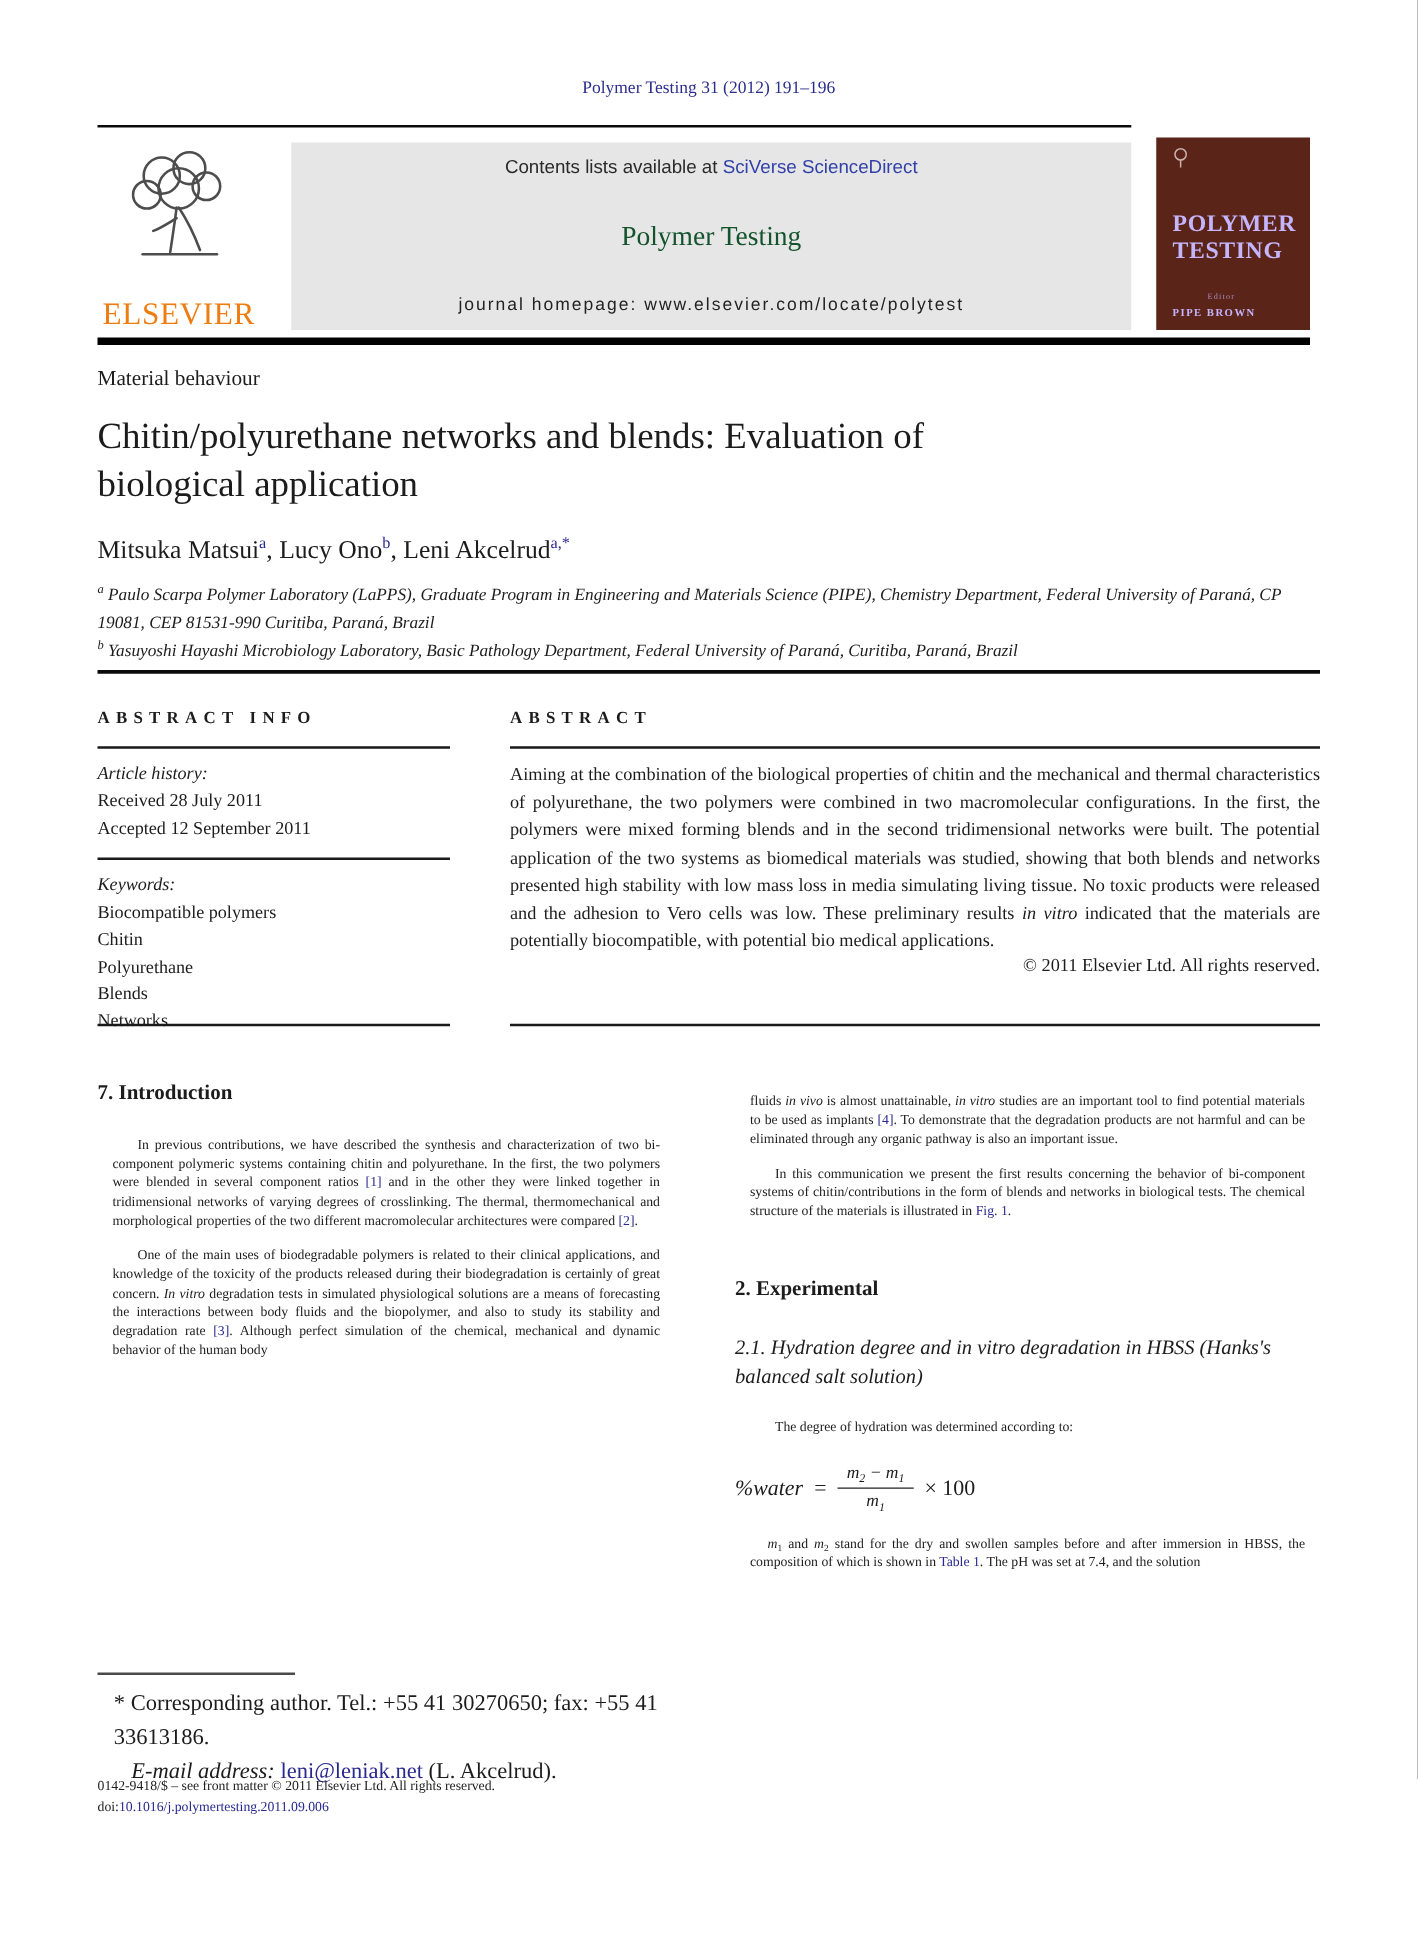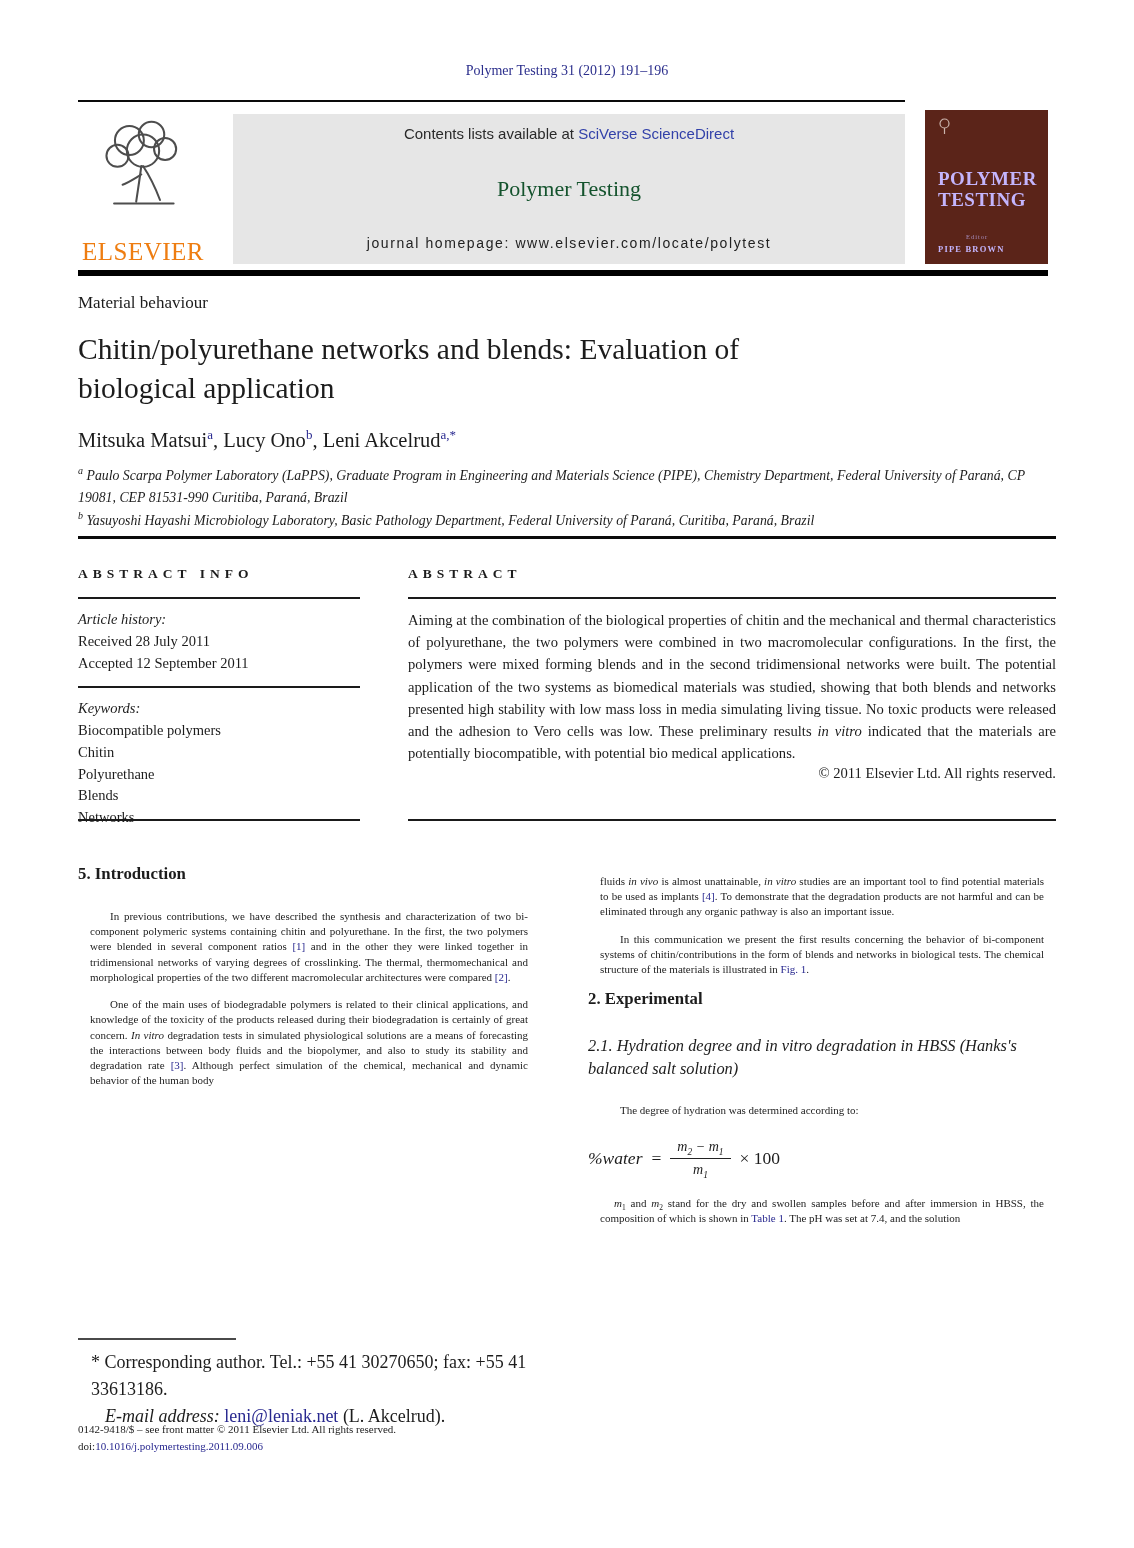--- a/index.html
+++ b/index.html
@@ -59,21 +59,21 @@
   #rule-abs-right{left:408px;top:819px;width:648px;height:2px;background:#1a1a1a;}
 
   
   #body-left{left:78px;top:862px;width:462px;}
   #body-right{left:588px;top:862px;width:468px;}
   .h-section{font-size:16.8px;font-weight:bold;margin:2px 0 25px;}
   .h-subsection{font-size:16.4px;font-style:italic;margin:26px 0 22px;line-height:1.4;}
   .bodyp{font-size:11px;line-height:1.385;text-align:justify;margin:12px;text-indent:20px;}
   .noindent{text-indent:0;}
   .smallindent{text-indent:14px;}
-  #exp-heading{margin-top:12px;}
+  #exp-heading{margin-top:44px;}
 
   
   #formula{display:flex;align-items:center;gap:9px;margin:20px 0 18px;font-size:17.5px;font-style:italic;}
   #formula .frac{display:inline-block;text-align:center;font-size:14px;}
   #formula .num{padding:0 7px 3px;border-bottom:1.6px solid #222;}
   #formula .den{padding-top:3px;}
   #formula .times{font-style:normal;}
 
   
   #footnote{left:78px;top:1338px;width:470px;font-size:18px;line-height:1.5;}
@@ -180,21 +180,21 @@
     <div class="info-heading">ABSTRACT</div>
     <div class="info-rule"></div>
     <div id="abstract-body"><span class="s-p">Aiming at the combination of the biological properties of chitin and the mechanical and thermal characteristics of polyurethane, the two polymers were combined in two macromolecular configurations. In the first, the polymers were mixed forming blends and in the second tridimensional networks were built. The potential application of the two systems as biomedical materials was studied, showing that both blends and networks presented high stability with low mass loss in media simulating living tissue. No toxic products were released and the adhesion to Vero cells was low. These preliminary results </span><span class="s-i">in vitro</span><span class="s-p"> indicated that the materials are potentially biocompatible, with potential bio medical applications.</span></div>
     <div id="abstract-copyright">© 2011 Elsevier Ltd. All rights reserved.</div>
   </div>
 
   <div id="rule-abs-left" class="abs"></div>
   <div id="rule-abs-right" class="abs"></div>
 
   <div id="body-left" class="abs">
-    <div class="h-section">5. Introduction</div>
+    <div class="h-section">7. Introduction</div>
     <p class="bodyp"><span class="s-p">In previous contributions, we have described the synthesis and characterization of two bi-component polymeric systems containing chitin and polyurethane. In the first, the two polymers were blended in several component ratios </span><span class="s-a">[1]</span><span class="s-p"> and in the other they were linked together in tridimensional networks of varying degrees of crosslinking. The thermal, thermomechanical and morphological properties of the two different macromolecular architectures were compared </span><span class="s-a">[2]</span><span class="s-p">.</span></p>
     <p class="bodyp"><span class="s-p">One of the main uses of biodegradable polymers is related to their clinical applications, and knowledge of the toxicity of the products released during their biodegradation is certainly of great concern. </span><span class="s-i">In vitro</span><span class="s-p"> degradation tests in simulated physiological solutions are a means of forecasting the interactions between body fluids and the biopolymer, and also to study its stability and degradation rate </span><span class="s-a">[3]</span><span class="s-p">. Although perfect simulation of the chemical, mechanical and dynamic behavior of the human body</span></p>
   </div>
 
   <div id="body-right" class="abs">
     <p class="bodyp noindent"><span class="s-p">fluids </span><span class="s-i">in vivo</span><span class="s-p"> is almost unattainable, </span><span class="s-i">in vitro</span><span class="s-p"> studies are an important tool to find potential materials to be used as implants </span><span class="s-a">[4]</span><span class="s-p">. To demonstrate that the degradation products are not harmful and can be eliminated through any organic pathway is also an important issue.</span></p>
     <p class="bodyp"><span class="s-p">In this communication we present the first results concerning the behavior of bi-component systems of chitin/contributions in the form of blends and networks in biological tests. The chemical structure of the materials is illustrated in </span><span class="s-a">Fig. 1</span><span class="s-p">.</span></p>
     <div id="exp-heading" class="h-section">2. Experimental</div>
     <div class="h-subsection">2.1. Hydration degree and in vitro degradation in HBSS (Hanks's balanced salt solution)</div>
     <p class="bodyp">The degree of hydration was determined according to:</p>

